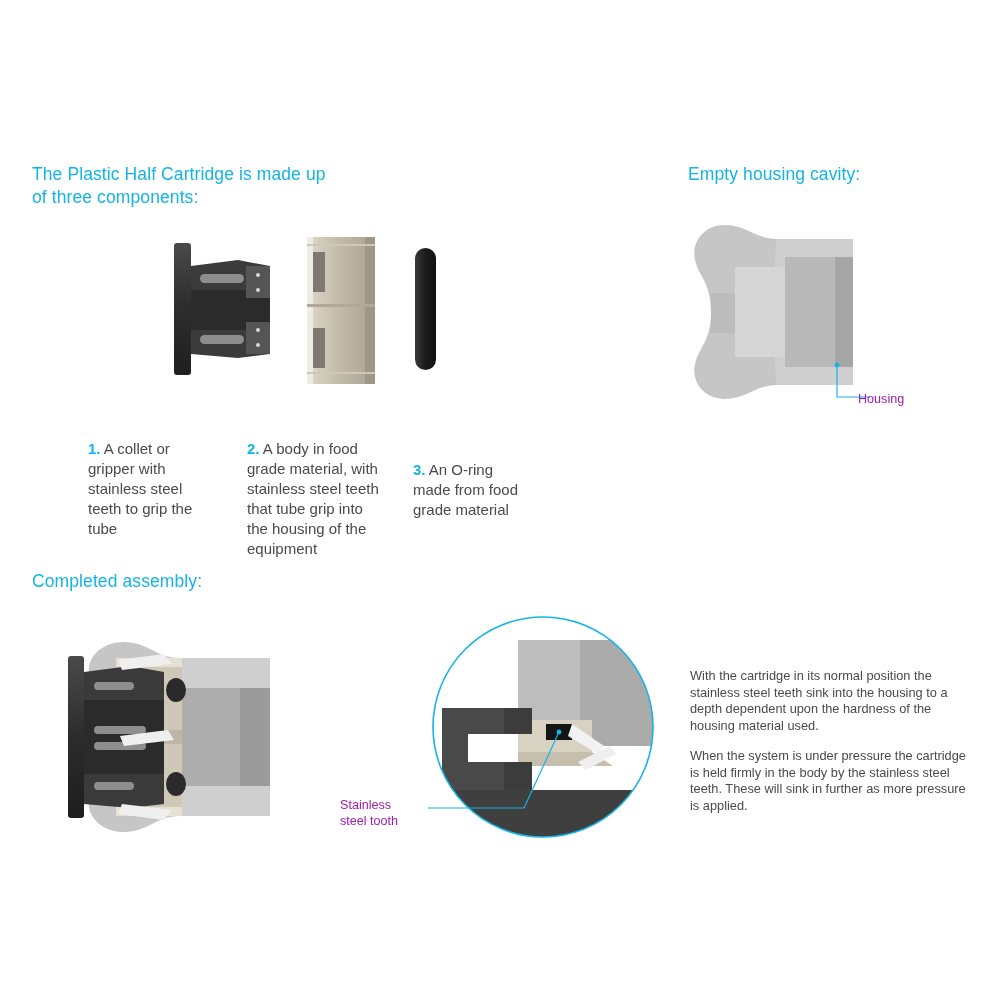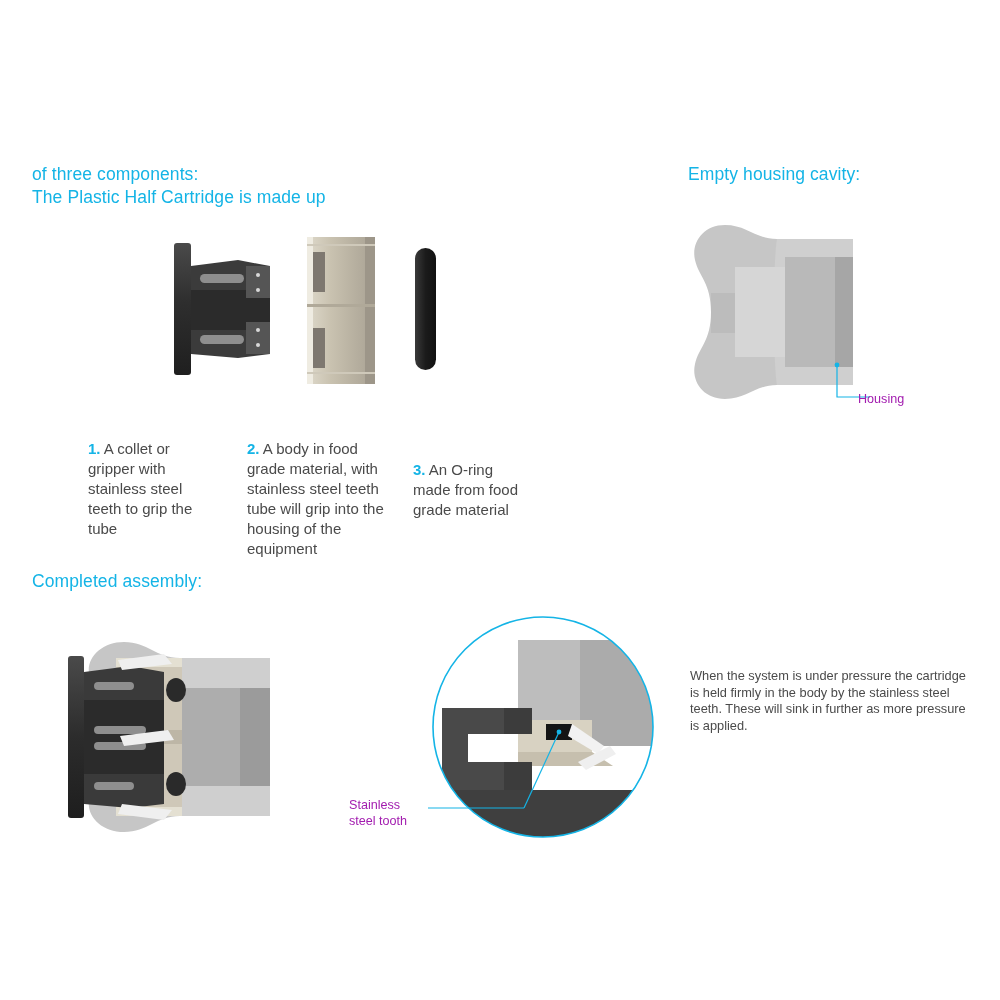--- a/index.html
+++ b/index.html
@@ -51,22 +51,22 @@
   .para + .para { margin-top: 14px; }
 
   
   .leader { stroke: #14b4e6; stroke-width: 1.2; fill: none; }
   .leader-dot { fill: #14b4e6; }
 </style>
 </head>
 <body>
 
 <div class="abs heading" style="left:32px; top:163px; width:380px;">
+  <div>The Plastic Half Cartridge is made up</div>
   <div>of three components:</div>
-  <div>The Plastic Half Cartridge is made up</div>
 </div>
 
 <svg class="abs" style="left:160px; top:230px;" width="300" height="160" viewBox="0 0 300 160">
   <defs>
     <linearGradient id="colletGrad" x1="0" y1="0" x2="0" y2="1">
       <stop offset="0%" stop-color="#4a4a4a"></stop>
       <stop offset="45%" stop-color="#2e2e2e"></stop>
       <stop offset="100%" stop-color="#1f1f1f"></stop>
     </linearGradient>
     <linearGradient id="bodyGrad" x1="0" y1="0" x2="1" y2="0">
@@ -113,21 +113,21 @@
   </g>
 </svg>
 
 <div class="abs caption" style="left:88px; top:439px; width:130px;">
   <span class="num">1.</span>
   <span>A collet or gripper with stainless steel teeth to grip the tube</span>
 </div>
 
 <div class="abs caption" style="left:247px; top:439px; width:140px;">
   <span class="num">2.</span>
-  <span>A body in food grade material, with stainless steel teeth tube will grip into the housing of the equipment</span>
+  <span>A body in food grade material, with stainless steel teeth that tube grip into the housing of the equipment</span>
 </div>
 
 <div class="abs caption" style="left:413px; top:439px; width:110px;margin-top:21px;">
   <span class="num">3.</span>
   <span>An O-ring made from food grade material</span>
 </div>
 
 <div class="abs heading" style="left:688px; top:163px; width:300px;">Empty housing cavity:</div>
 
 <svg class="abs" style="left:685px; top:205px;" width="190" height="215" viewBox="0 0 190 215">
@@ -229,20 +229,21 @@
     <path d="M131 120 L96 196" stroke="#14b4e6" stroke-width="1.2" fill="none"></path>
   </g>
   <circle cx="115" cy="115" r="110" fill="none" stroke="#14b4e6" stroke-width="1.6"></circle>
 
   <g>
     <circle class="leader-dot" cx="131" cy="120" r="2.4"></circle>
     <path class="leader" d="M96 196 L40 196 L-10 196"></path>
   </g>
 </svg>
 
-<div class="abs label-small" style="left:340px; top:798px; width:110px; text-align:left;margin-left:9px;">
+<div class="abs label-small" style="left:340px; top:798px; width:110px; text-align:left;">
   <div>Stainless</div>
   <div>steel tooth</div>
 </div>
 
 <div class="abs" style="left:690px; top:668px; width:285px;">
+  <div class="para">With the cartridge in its normal position the stainless steel teeth sink into the housing to a depth dependent upon the hardness of the housing material used.</div>
   <div class="para">When the system is under pressure the cartridge is held firmly in the body by the stainless steel teeth. These will sink in further as more pressure is applied.</div>
 </div>
 
 </body></html>

